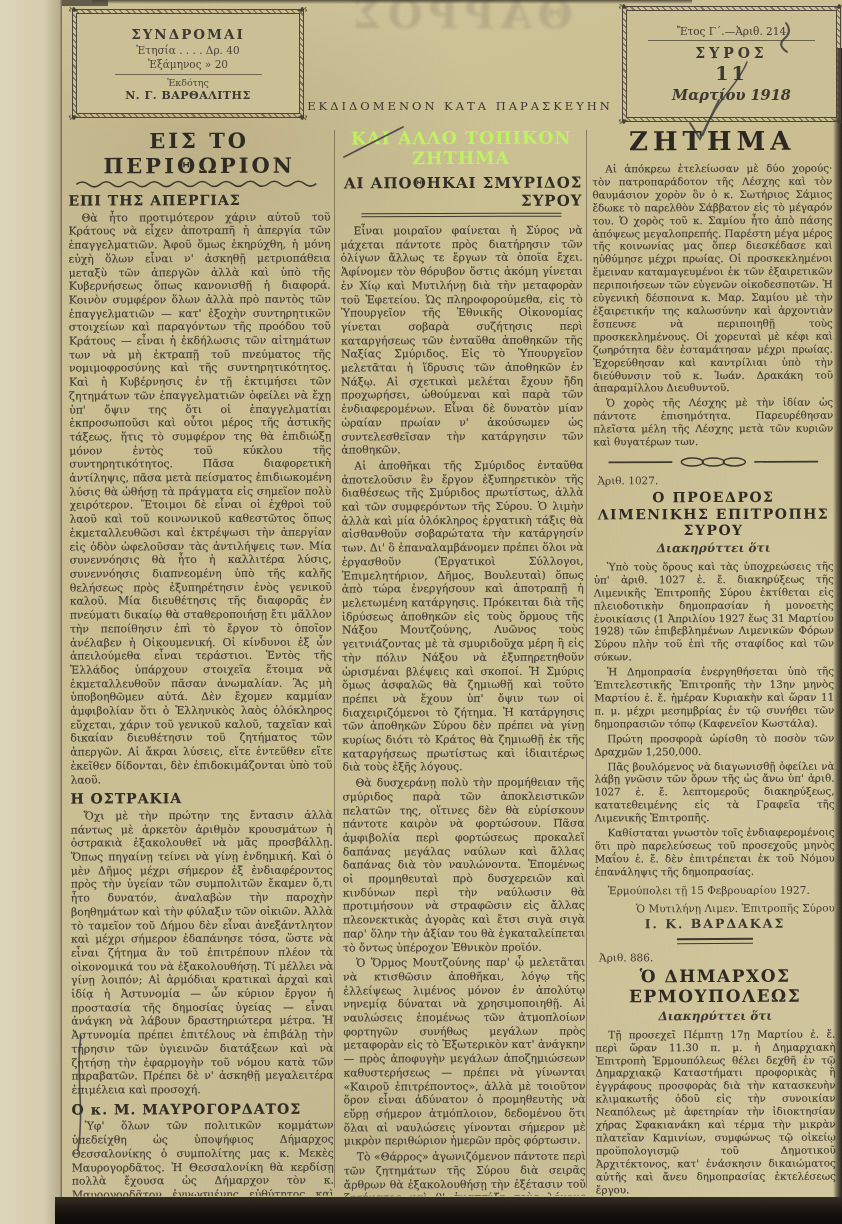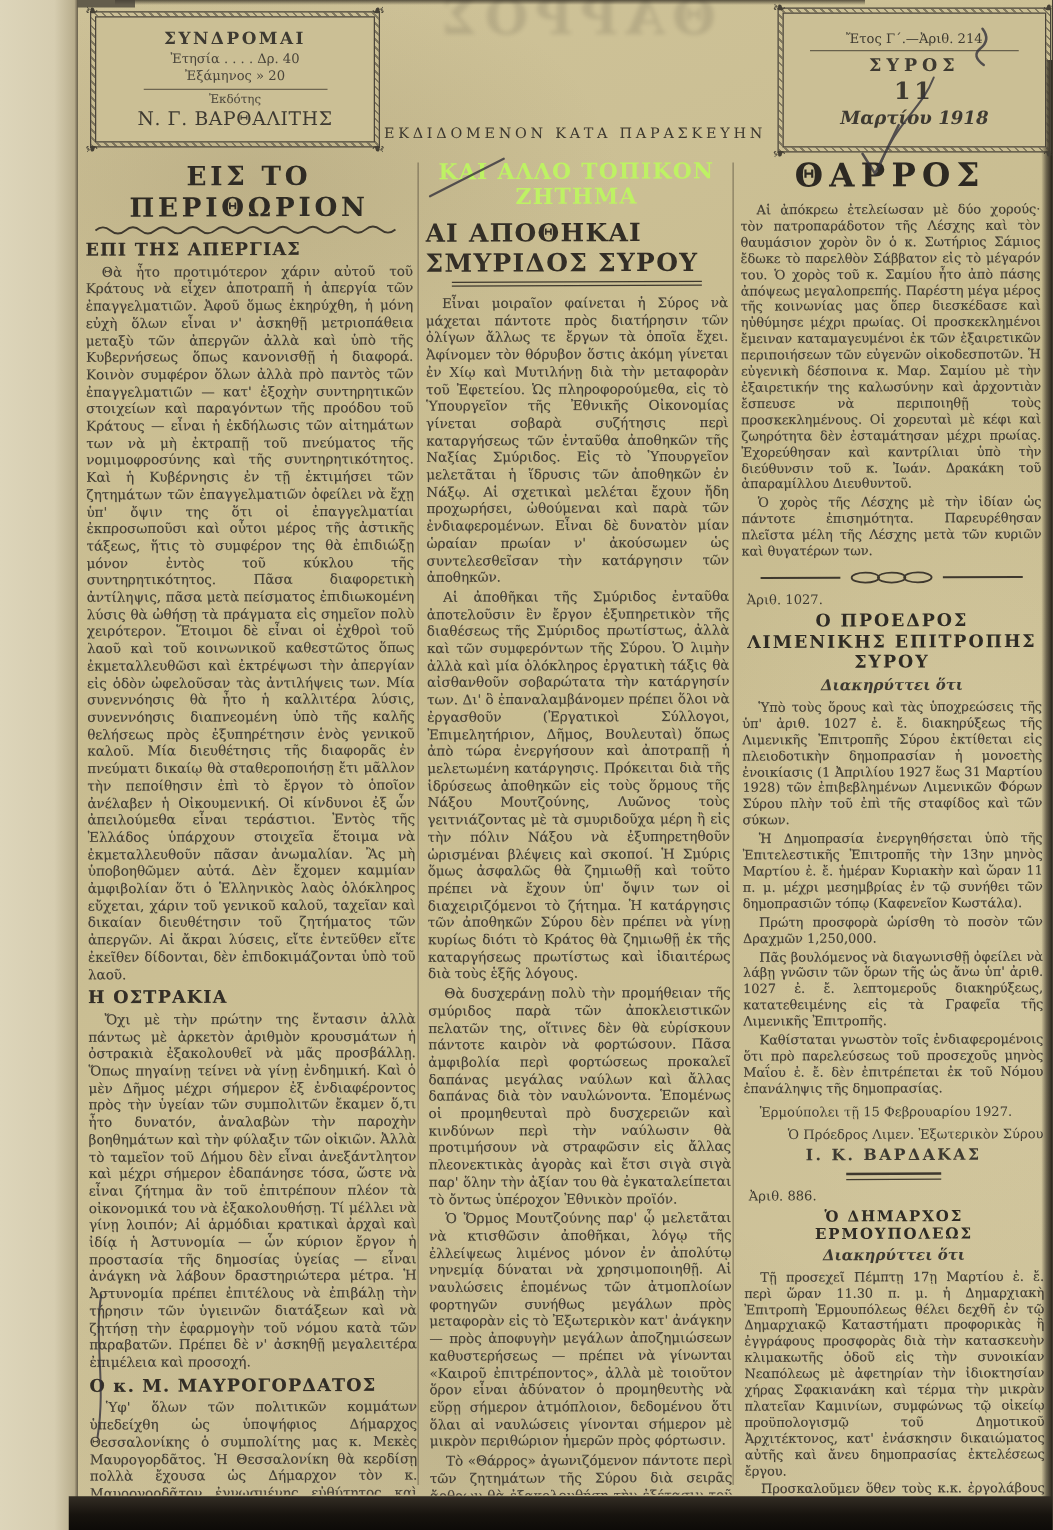--- a/index.html
+++ b/index.html
@@ -28,21 +28,21 @@
        display:flex;flex-direction:column;align-items:center;justify-content:center;padding:4px 6px;}
   .box .fl{position:absolute;font-size:13px;color:#454035;line-height:1;}
   .fl.tl{left:-5px;top:-7px;} .fl.tr{right:-5px;top:-7px;transform:scaleX(-1);}
   .fl.bl{left:-5px;bottom:-7px;transform:scaleY(-1);} .fl.br{right:-5px;bottom:-7px;transform:scale(-1);}
   .box-left{left:72px;top:9px;width:224px;height:101px;}
   .box-right{left:622px;top:6px;width:211px;height:108px;}
   .subs-title{font-weight:bold;font-size:13.5px;letter-spacing:2px;}
   .subs-line{font-size:10.5px;margin-top:2px;color:#4a453b;}
   .subs-rule{width:70%;border-top:1px solid rgba(70,64,52,.7);margin:4px 0 2px;}
   .subs-publabel{font-size:9.5px;color:#4a453b;}
-  .subs-pub{font-weight:normal;font-size:15px;letter-spacing:.5px;margin-top:1px;}
+  .subs-pub{font-weight:bold;font-size:11px;letter-spacing:.5px;margin-top:1px;}
   .iss-year{font-size:10.5px;}
   .iss-rule{width:85%;border-top:1px solid rgba(70,64,52,.75);margin:3px 0;}
   .iss-city{font-weight:bold;font-size:14px;letter-spacing:4px;margin-top:1px;}
   .iss-day{font-weight:bold;font-size:19px;letter-spacing:3px;line-height:1;margin-top:3px;}
   .iss-my{font-weight:bold;font-style:italic;font-size:14.5px;margin-top:3px;}
   .mast-title{position:absolute;left:302px;top:16px;width:316px;text-align:center;
       font-size:55px;font-weight:bold;letter-spacing:7px;color:#2e2a24;
       text-shadow:0 0 1px rgba(46,42,36,.9),1.5px 1.5px 0 rgba(46,42,36,.25);}
   .mast-sub{position:absolute;left:302px;top:99px;width:316px;text-align:center;
       font-size:11.5px;letter-spacing:3px;color:#3c372e;font-weight:normal;}
@@ -53,28 +53,28 @@
   .vrule{position:absolute;top:130px;width:1px;height:1058px;background:rgba(88,78,60,.6);}
   .col{position:absolute;top:126px;height:1070px;overflow:hidden;transform:rotate(-0.2deg);}
   #col1{left:70px;width:262px;} #col2{left:342px;width:242px;} #col3{left:594px;width:240px;}
   .body-text{font-size:10.8px;line-height:13.7px;text-align:justify;color:#443f36;
       text-shadow:.2px .2px .35px rgba(62,56,46,.45);}
   #col3 .body-text{font-size:10.3px;line-height:12.9px;}
   .body-text p{margin:0 0 2px;text-indent:13px;}
   .headline-1{font-size:21px;font-weight:bold;letter-spacing:3px;color:#2f2b24;text-align:center;margin:2px 0 0;}
   .headline-2{font-size:17.5px;font-weight:bold;letter-spacing:1px;color:#bef264;text-align:center;margin:2px 0 2px;}
   .subhead{font-size:14px;font-weight:bold;letter-spacing:1px;color:#332e26;margin:6px 0 3px;}
-  .subhead.ctr{text-align:left;font-size:20px;}
+  .subhead.ctr{text-align:right;font-size:15px;}
   .sub-underline{width:200px;margin:1px auto 7px;border-top:1px solid #3e382e;border-bottom:1px solid #3e382e;height:2px;}
   .headline-dance{font-size:26px;font-weight:bold;letter-spacing:5px;color:#2d2922;text-align:center;margin:0 0 6px;}
   .wave{display:block;margin:1px auto 6px;}
   .orn{display:block;margin:8px auto 6px;}
   .ref-line{font-size:10.5px;margin:2px 0 3px;text-indent:4px;}
   .notice-title{font-size:14px;font-weight:bold;letter-spacing:1.5px;text-align:center;color:#2f2b24;margin:1px 0;}
-  .notice-title.small{font-size:12px;}
+  .notice-title.small{font-size:17px;}
   .decl{font-size:12px;font-weight:bold;font-style:italic;text-align:center;margin:3px 0 5px;}
   .dateline{font-size:10.5px;margin-top:6px;text-indent:13px;}
   .sig-role{font-size:10.5px;text-align:right;margin-top:6px;}
   .sig-name{font-size:12.5px;font-weight:bold;letter-spacing:2px;text-align:center;margin-top:2px;}
   .hr-short{width:76px;margin:7px auto;border-top:2px solid #3e382e;border-bottom:1px solid #3e382e;height:3px;}
   .ink{position:absolute;left:0;top:0;z-index:50;pointer-events:none;}
 </style>
 </head>
 <body>
 
@@ -141,21 +141,21 @@
       <p>Εἶναι μοιραῖον φαίνεται ἡ Σύρος νὰ μάχεται πάντοτε πρὸς διατήρησιν τῶν ὀλίγων ἄλλως τε ἔργων τὰ ὁποῖα ἔχει. Ἀφίνομεν τὸν θόρυβον ὅστις ἀκόμη γίνεται ἐν Χίῳ καὶ Μυτιλήνῃ διὰ τὴν μεταφορὰν τοῦ Ἐφετείου. Ὡς πληροφορούμεθα, εἰς τὸ Ὑπουργεῖον τῆς Ἐθνικῆς Οἰκονομίας γίνεται σοβαρὰ συζήτησις περὶ καταργήσεως τῶν ἐνταῦθα ἀποθηκῶν τῆς Ναξίας Σμύριδος. Εἰς τὸ Ὑπουργεῖον μελετᾶται ἡ ἵδρυσις τῶν ἀποθηκῶν ἐν Νάξῳ. Αἱ σχετικαὶ μελέται ἔχουν ἤδη προχωρήσει, ὠθούμεναι καὶ παρὰ τῶν ἐνδιαφερομένων. Εἶναι δὲ δυνατὸν μίαν ὡραίαν πρωίαν ν' ἀκούσωμεν ὡς συντελεσθεῖσαν τὴν κατάργησιν τῶν ἀποθηκῶν.</p>
       <p>Αἱ ἀποθῆκαι τῆς Σμύριδος ἐνταῦθα ἀποτελοῦσιν ἓν ἔργον ἐξυπηρετικὸν τῆς διαθέσεως τῆς Σμύριδος πρωτίστως, ἀλλὰ καὶ τῶν συμφερόντων τῆς Σύρου. Ὁ λιμὴν ἀλλὰ καὶ μία ὁλόκληρος ἐργατικὴ τάξις θὰ αἰσθανθοῦν σοβαρώτατα τὴν κατάργησίν των. Δι' ὃ ἐπαναλαμβάνομεν πρέπει ὅλοι νὰ ἐργασθοῦν (Ἐργατικοὶ Σύλλογοι, Ἐπιμελητήριον, Δῆμος, Βουλευταὶ) ὅπως ἀπὸ τώρα ἐνεργήσουν καὶ ἀποτραπῇ ἡ μελετωμένη κατάργησις. Πρόκειται διὰ τῆς ἱδρύσεως ἀποθηκῶν εἰς τοὺς ὅρμους τῆς Νάξου Μουτζούνης, Λυῶνος τοὺς γειτνιάζοντας μὲ τὰ σμυριδοῦχα μέρη ἢ εἰς τὴν πόλιν Νάξου νὰ ἐξυπηρετηθοῦν ὡρισμέναι βλέψεις καὶ σκοποί. Ἡ Σμύρις ὅμως ἀσφαλῶς θὰ ζημιωθῇ καὶ τοῦτο πρέπει νὰ ἔχουν ὑπ' ὄψιν των οἱ διαχειριζόμενοι τὸ ζήτημα. Ἡ κατάργησις τῶν ἀποθηκῶν Σύρου δὲν πρέπει νὰ γίνῃ κυρίως διότι τὸ Κράτος θὰ ζημιωθῇ ἐκ τῆς καταργήσεως πρωτίστως καὶ ἰδιαιτέρως διὰ τοὺς ἑξῆς λόγους.</p>
       <p>Θὰ δυσχεράνῃ πολὺ τὴν προμήθειαν τῆς σμύριδος παρὰ τῶν ἀποκλειστικῶν πελατῶν της, οἵτινες δὲν θὰ εὑρίσκουν πάντοτε καιρὸν νὰ φορτώσουν. Πᾶσα ἀμφιβολία περὶ φορτώσεως προκαλεῖ δαπάνας μεγάλας ναύλων καὶ ἄλλας δαπάνας διὰ τὸν ναυλώνοντα. Ἑπομένως οἱ προμηθευταὶ πρὸ δυσχερειῶν καὶ κινδύνων περὶ τὴν ναύλωσιν θὰ προτιμήσουν νὰ στραφῶσιν εἰς ἄλλας πλεονεκτικὰς ἀγορὰς καὶ ἔτσι σιγὰ σιγὰ παρ' ὅλην τὴν ἀξίαν του θὰ ἐγκαταλείπεται τὸ ὄντως ὑπέροχον Ἐθνικὸν προϊόν.</p>
       <p>Ὁ Ὅρμος Μουτζούνης παρ' ᾧ μελετᾶται νὰ κτισθῶσιν ἀποθῆκαι, λόγῳ τῆς ἐλλείψεως λιμένος μόνον ἐν ἀπολύτῳ νηνεμίᾳ δύναται νὰ χρησιμοποιηθῇ. Αἱ ναυλώσεις ἑπομένως τῶν ἀτμοπλοίων φορτηγῶν συνήθως μεγάλων πρὸς μεταφορὰν εἰς τὸ Ἐξωτερικὸν κατ' ἀνάγκην — πρὸς ἀποφυγὴν μεγάλων ἀποζημιώσεων καθυστερήσεως — πρέπει νὰ γίνωνται «Καιροῦ ἐπιτρέποντος», ἀλλὰ μὲ τοιοῦτον ὅρον εἶναι ἀδύνατον ὁ προμηθευτὴς νὰ εὕρῃ σήμερον ἀτμόπλοιον, δεδομένου ὅτι ὅλαι αἱ ναυλώσεις γίνονται σήμερον μὲ μικρὸν περιθώριον ἡμερῶν πρὸς φόρτωσιν.</p>
       <p>Τὸ «Θάρρος» ἀγωνιζόμενον πάντοτε περὶ τῶν ζητημάτων τῆς Σύρου διὰ σειρᾶς ἄρθρων θὰ ἐξακολουθήσῃ τὴν ἐξέτασιν τοῦ ζητήματος καὶ θ' ἀναπτύξῃ τοὺς λόγους οἵτινες ἐπιβάλλουν τὴν διατήρησιν τῶν ἀποθηκῶν ἐνταῦθα.</p>
     </div>
 
   </div>
 
   <div class="col" id="col3">
-    <div class="headline-dance">ΘΑΡΡΟΣ</div>
+    <div class="headline-dance">ΖΗΤΗΜΑ</div>
     <div class="body-text">
       <p>Αἱ ἀπόκρεω ἐτελείωσαν μὲ δύο χορούς· τὸν πατροπαράδοτον τῆς Λέσχης καὶ τὸν θαυμάσιον χορὸν ὃν ὁ κ. Σωτήριος Σάμιος ἔδωκε τὸ παρελθὸν Σάββατον εἰς τὸ μέγαρόν του. Ὁ χορὸς τοῦ κ. Σαμίου ἦτο ἀπὸ πάσης ἀπόψεως μεγαλοπρεπής. Παρέστη μέγα μέρος τῆς κοινωνίας μας ὅπερ διεσκέδασε καὶ ηὐθύμησε μέχρι πρωίας. Οἱ προσκεκλημένοι ἔμειναν καταμαγευμένοι ἐκ τῶν ἐξαιρετικῶν περιποιήσεων τῶν εὐγενῶν οἰκοδεσποτῶν. Ἡ εὐγενικὴ δέσποινα κ. Μαρ. Σαμίου μὲ τὴν ἐξαιρετικήν της καλωσύνην καὶ ἀρχοντιὰν ἔσπευσε νὰ περιποιηθῇ τοὺς προσκεκλημένους. Οἱ χορευταὶ μὲ κέφι καὶ ζωηρότητα δὲν ἐσταμάτησαν μέχρι πρωίας. Ἐχορεύθησαν καὶ καντρίλιαι ὑπὸ τὴν διεύθυνσιν τοῦ κ. Ἰωάν. Δρακάκη τοῦ ἀπαραμίλλου Διευθυντοῦ.</p>
       <p>Ὁ χορὸς τῆς Λέσχης μὲ τὴν ἰδίαν ὡς πάντοτε ἐπισημότητα. Παρευρέθησαν πλεῖστα μέλη τῆς Λέσχης μετὰ τῶν κυριῶν καὶ θυγατέρων των.</p>
     </div>
     <svg class="orn" width="210" height="12" viewBox="0 0 210 12">
       <path d="M0 6 h64 M146 6 h64" stroke="#3e382e" stroke-width="1.6"></path>
       <ellipse cx="84" cy="6" rx="11" ry="4" fill="none" stroke="#3e382e" stroke-width="1.4"></ellipse>
       <ellipse cx="105" cy="6" rx="11" ry="4" fill="none" stroke="#3e382e" stroke-width="1.4"></ellipse>
       <ellipse cx="126" cy="6" rx="11" ry="4" fill="none" stroke="#3e382e" stroke-width="1.4"></ellipse>
     </svg>
@@ -164,21 +164,21 @@
     <div class="notice-title">ΛΙΜΕΝΙΚΗΣ ΕΠΙΤΡΟΠΗΣ ΣΥΡΟΥ</div>
     <div class="decl">Διακηρύττει ὅτι</div>
     <div class="body-text">
       <p>Ὑπὸ τοὺς ὅρους καὶ τὰς ὑποχρεώσεις τῆς ὑπ' ἀριθ. 1027 ἐ. ἔ. διακηρύξεως τῆς Λιμενικῆς Ἐπιτροπῆς Σύρου ἐκτίθεται εἰς πλειοδοτικὴν δημοπρασίαν ἡ μονοετὴς ἐνοικίασις (1 Ἀπριλίου 1927 ἕως 31 Μαρτίου 1928) τῶν ἐπιβεβλημένων Λιμενικῶν Φόρων Σύρου πλὴν τοῦ ἐπὶ τῆς σταφίδος καὶ τῶν σύκων.</p>
       <p>Ἡ Δημοπρασία ἐνεργηθήσεται ὑπὸ τῆς Ἐπιτελεστικῆς Ἐπιτροπῆς τὴν 13ην μηνὸς Μαρτίου ἐ. ἔ. ἡμέραν Κυριακὴν καὶ ὥραν 11 π. μ. μέχρι μεσημβρίας ἐν τῷ συνήθει τῶν δημοπρασιῶν τόπῳ (Καφενεῖον Κωστάλα).</p>
       <p>Πρώτη προσφορὰ ὡρίσθη τὸ ποσὸν τῶν Δραχμῶν 1,250,000.</p>
       <p>Πᾶς βουλόμενος νὰ διαγωνισθῇ ὀφείλει νὰ λάβῃ γνῶσιν τῶν ὅρων τῆς ὡς ἄνω ὑπ' ἀριθ. 1027 ἐ. ἔ. λεπτομεροῦς διακηρύξεως, κατατεθειμένης εἰς τὰ Γραφεῖα τῆς Λιμενικῆς Ἐπιτροπῆς.</p>
       <p>Καθίσταται γνωστὸν τοῖς ἐνδιαφερομένοις ὅτι πρὸ παρελεύσεως τοῦ προσεχοῦς μηνὸς Μαΐου ἐ. ἔ. δὲν ἐπιτρέπεται ἐκ τοῦ Νόμου ἐπανάληψις τῆς δημοπρασίας.</p>
     </div>
     <div class="dateline">Ἑρμούπολει τῇ 15 Φεβρουαρίου 1927.</div>
-    <div class="sig-role">Ὁ Πρόεδρος Λιμεν. Ἐξωτερικὸν Σύρου</div>
+    <div class="sig-role">Ὁ Μυτιλήνῃ Λιμεν. Ἐπιτροπῆς Σύρου</div>
     <div class="sig-name">Ι. Κ. ΒΑΡΔΑΚΑΣ</div>
     <div class="hr-short"></div>
     <div class="ref-line">Ἀριθ. 886.</div>
     <div class="notice-title small">Ὁ ΔΗΜΑΡΧΟΣ ΕΡΜΟΥΠΟΛΕΩΣ</div>
     <div class="decl">Διακηρύττει ὅτι</div>
     <div class="body-text">
       <p>Τῇ προσεχεῖ Πέμπτῃ 17ῃ Μαρτίου ἐ. ἔ. περὶ ὥραν 11.30 π. μ. ἡ Δημαρχιακὴ Ἐπιτροπὴ Ἑρμουπόλεως θέλει δεχθῆ ἐν τῷ Δημαρχιακῷ Καταστήματι προφορικὰς ἢ ἐγγράφους προσφορὰς διὰ τὴν κατασκευὴν κλιμακωτῆς ὁδοῦ εἰς τὴν συνοικίαν Νεαπόλεως μὲ ἀφετηρίαν τὴν ἰδιοκτησίαν χήρας Σφακιανάκη καὶ τέρμα τὴν μικρὰν πλατεῖαν Καμινίων, συμφώνως τῷ οἰκείῳ προϋπολογισμῷ τοῦ Δημοτικοῦ Ἀρχιτέκτονος, κατ' ἐνάσκησιν δικαιώματος αὐτῆς καὶ ἄνευ δημοπρασίας ἐκτελέσεως ἔργου.</p>
       <p>Προσκαλοῦμεν ὅθεν τοὺς κ.κ. ἐργολάβους καὶ λοιποὺς ὅπως προσερχόμενοι ποιήσωνται ἐγγράφους ἢ προφορικὰς προσφορὰς διὰ τὴν ἀνάληψιν τοῦ περιγραφέντος ἔργου.</p>
 
     </div>

